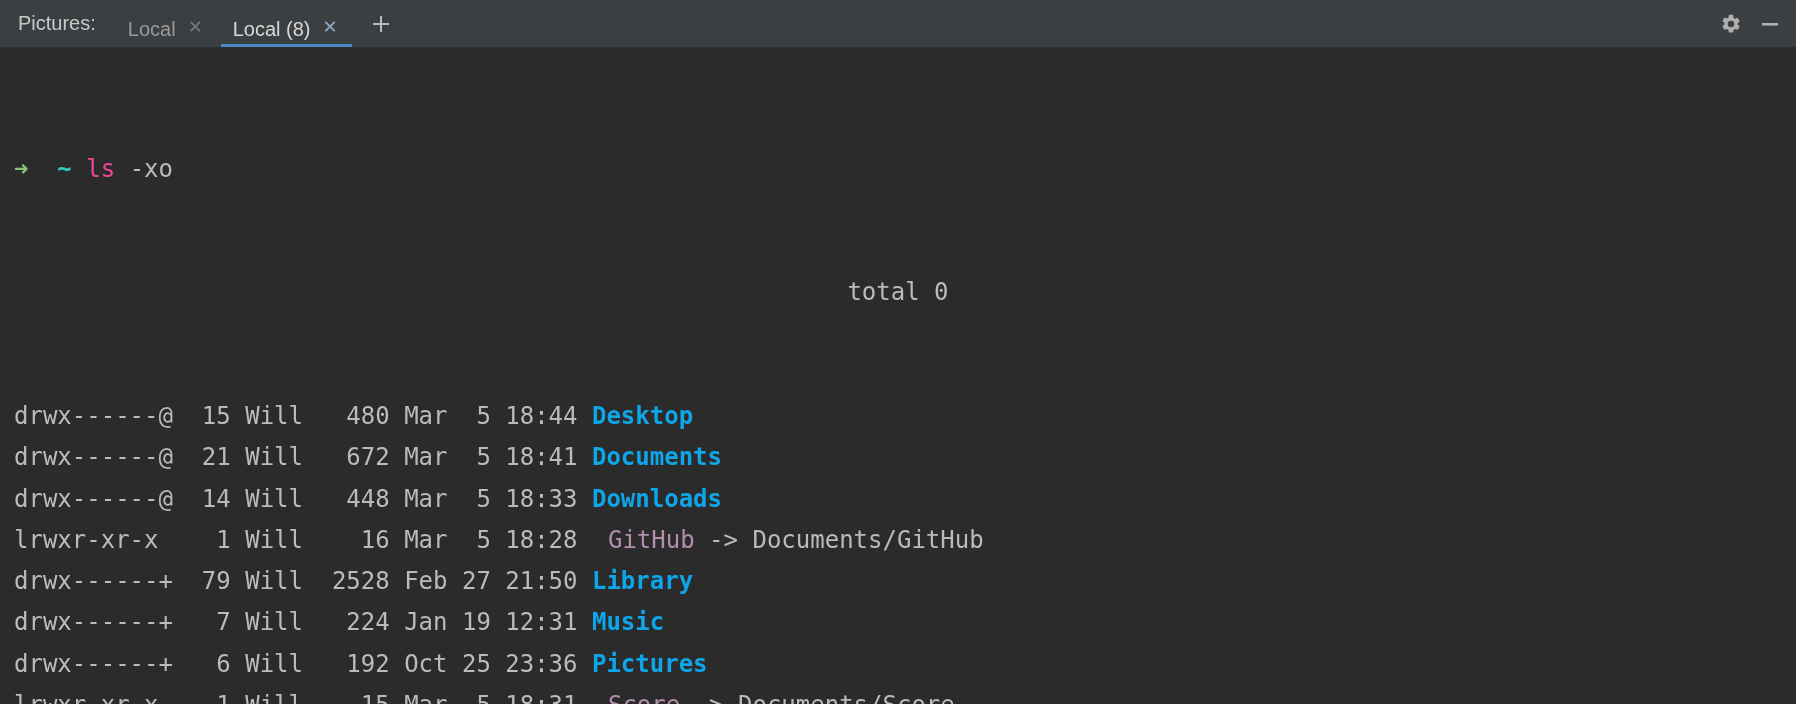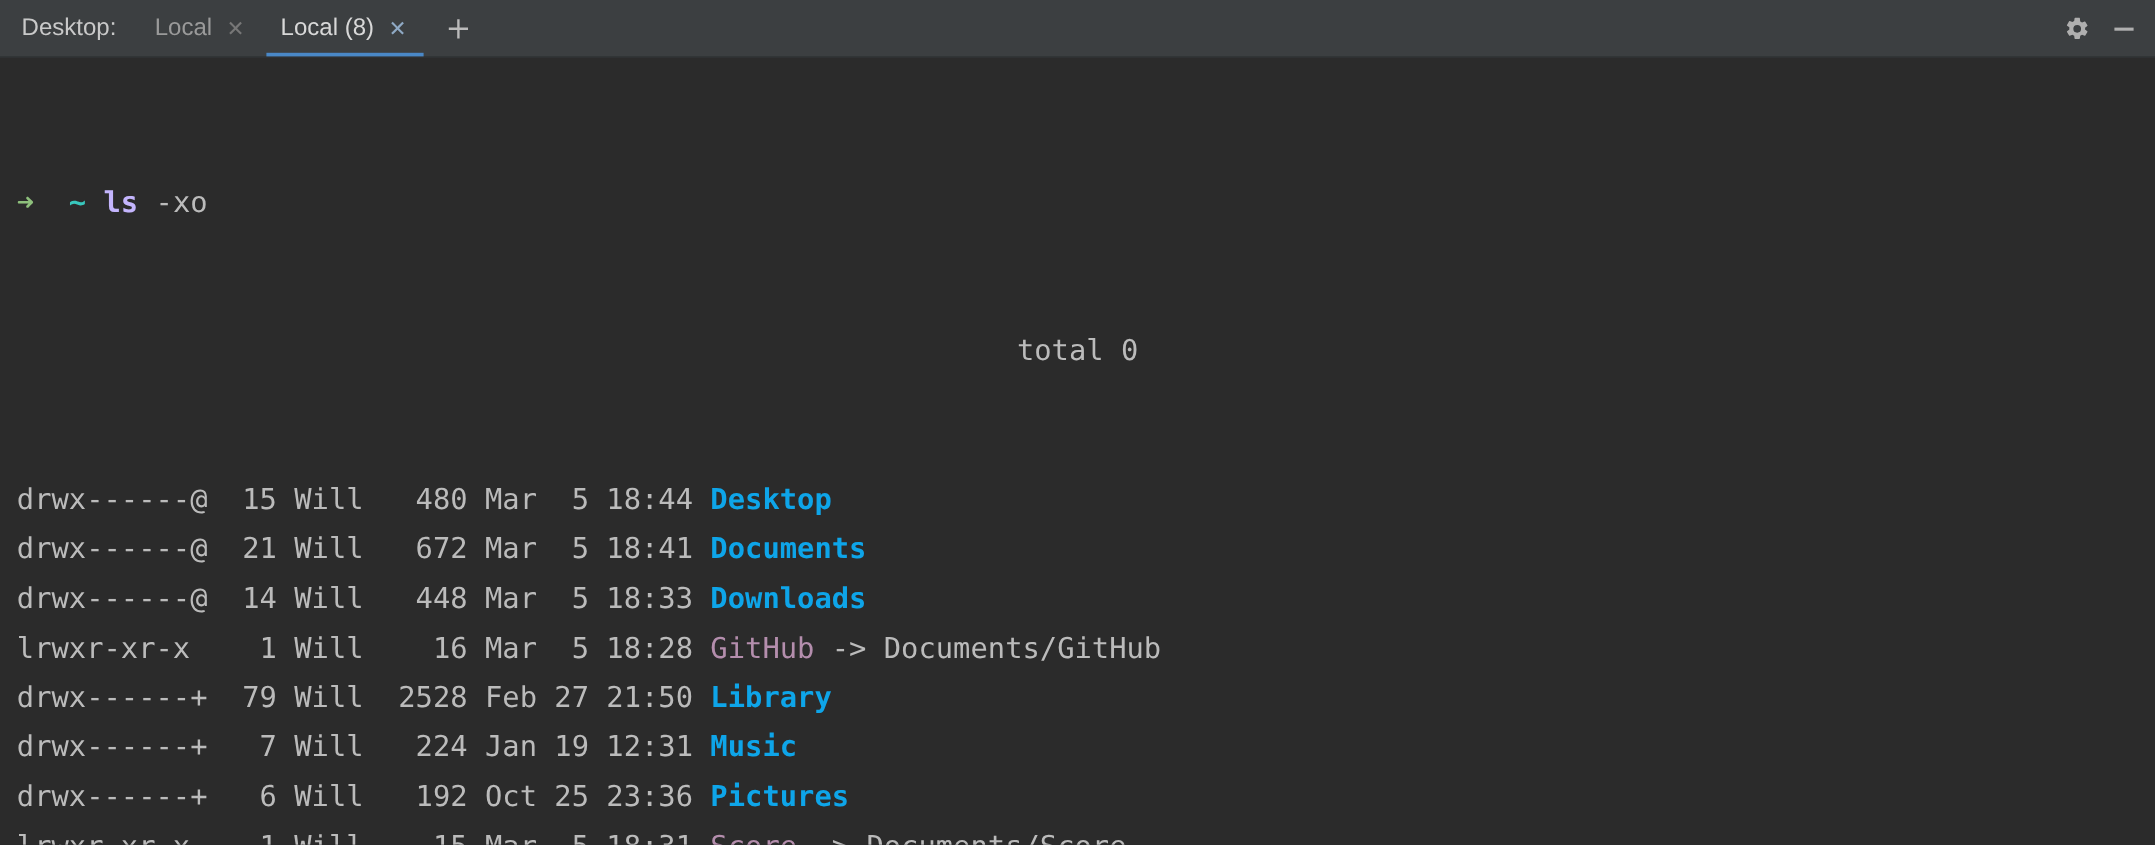--- a/index.html
+++ b/index.html
@@ -23,21 +23,20 @@
   .tabbar-label {
     display: flex;
     align-items: center;
     padding: 0 18px 0 18px;
     font-family: -apple-system, "Segoe UI", sans-serif;
     font-size: 20px;
     color: #C9C9C9;
   }
   .tab {
     display: flex;
-    align-items: center;
     padding: 18px 14px;
     gap: 10px;
     font-family: -apple-system, "Segoe UI", sans-serif;
     font-size: 20px;
     color: #9A9A9A;
     position: relative;
     cursor: pointer;
   }
   .tab.active {
     color: #D8D8D8;
@@ -80,31 +79,31 @@
   .term {
     padding: 18px 14px;
     line-height: 1.72;
     white-space: pre;
     letter-spacing: 0;
   }
   .row { display:block; }
 
   .prompt-arrow { color: #8EC07C; font-weight: bold; }
   .prompt-tilde { color: #38C7BD; font-weight: bold; }
-  .cmd         { color: #c4b5fd; font-weight: bold; }
+  .cmd         { color: #ec4899; font-weight: normal; }
   .arg         { color: #BBBBBB; text-align: center; }
   .plain       { color: #BBBBBB; text-align: center; }
   .dir         { color: #0ea5e9; font-weight: bold; }
-  .link        { color: #B48EAD; }
+  .link        { color: #B48EAD; margin-left: 16px; }
 </style>
 </head>
 <body>
 
 <div class="tabbar">
-  <div class="tabbar-label">Desktop:</div>
+  <div class="tabbar-label">Pictures:</div>
 
   <div class="tab">
       <span>Local</span>
       <span class="tab-close">✕</span>
     </div>
     <div class="tab active">
       <span>Local (8)</span>
       <span class="tab-close">✕</span>
     </div>
 

